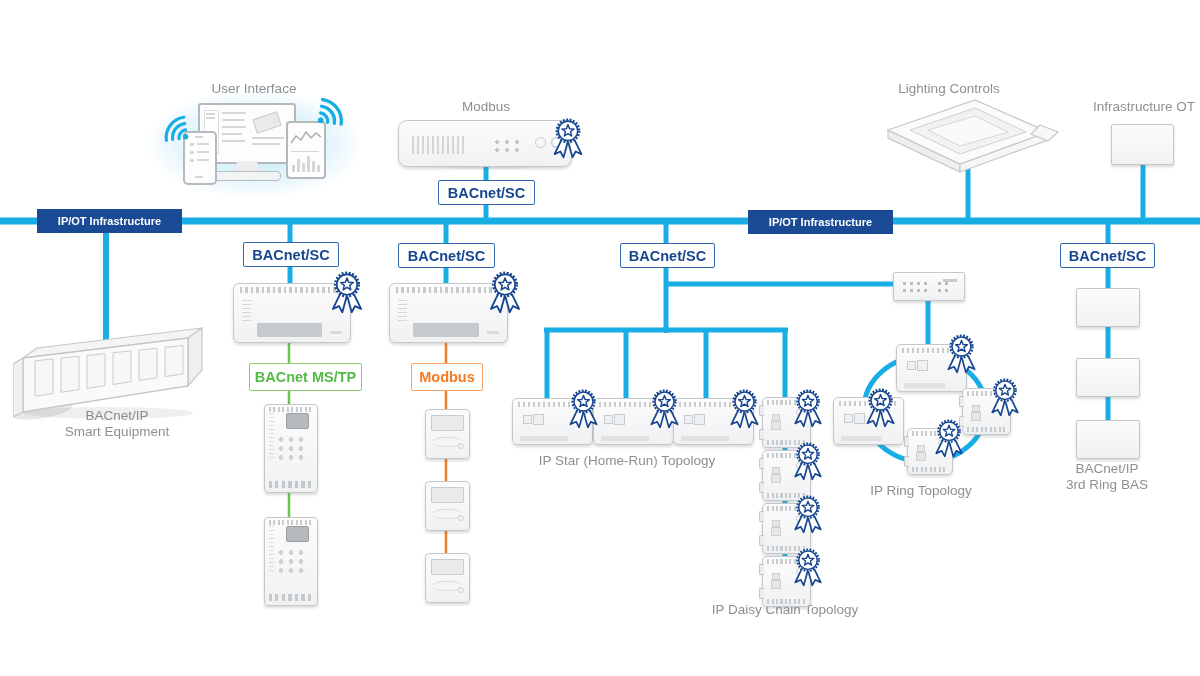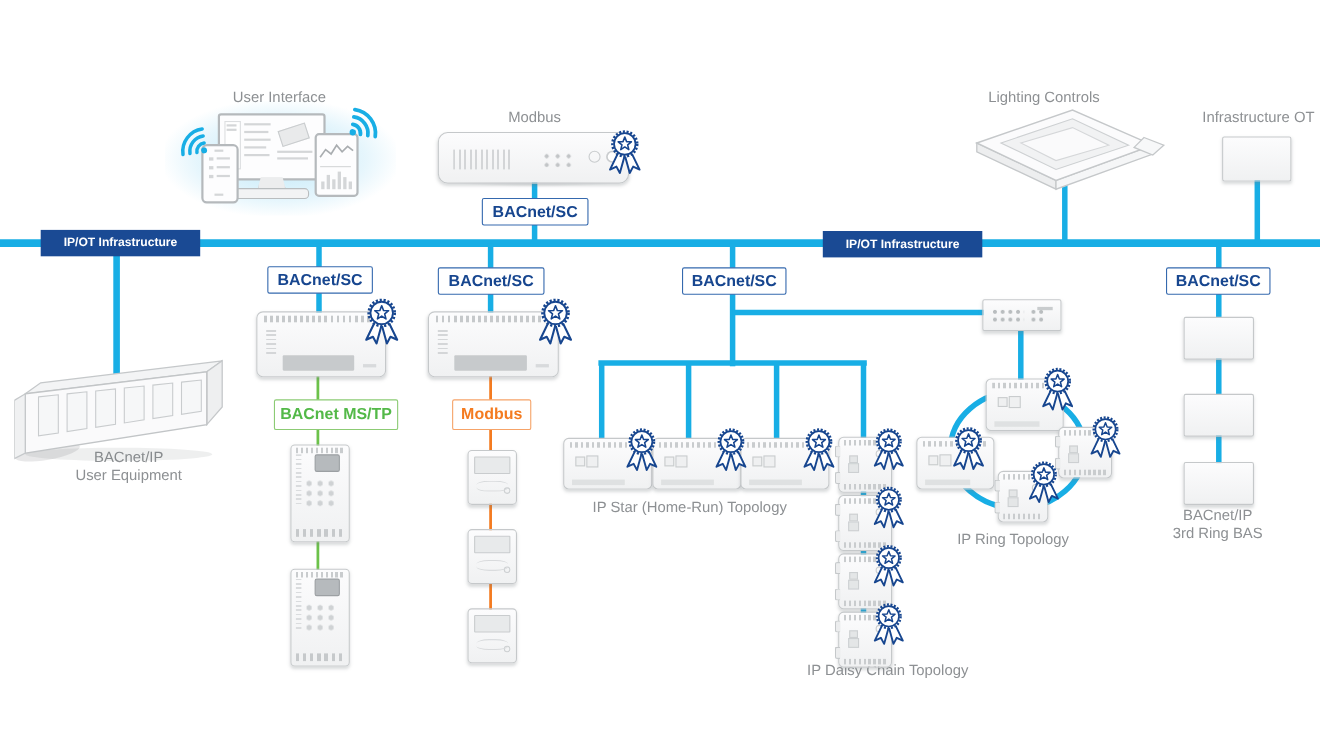--- a/index.html
+++ b/index.html
@@ -198,21 +198,21 @@
       <polygon points="22,35.8 40,33.9 40,68.6 22,71.2"></polygon>
       <polygon points="48,33.1 66,31.2 66,64.6 48,67.3"></polygon>
       <polygon points="74,30.4 92,28.6 92,60.7 74,63.4"></polygon>
       <polygon points="100,27.7 118,25.9 118,56.7 100,59.5"></polygon>
       <polygon points="126,25.1 144,23.2 144,52.8 126,55.5"></polygon>
       <polygon points="152,22.4 170,20.5 170,48.8 152,51.6"></polygon>
     </g>
   </svg>
   <div class="glabel2" style="left:117px;top:408px">
     <div>BACnet/IP</div>
-    <div>User Equipment</div>
+    <div>Smart Equipment</div>
   </div>
 
   <div class="proto" style="left:243px;top:242px;width:94px;height:23px">BACnet/SC</div>
   <div class="dev ctl" style="left:233px;top:283px;width:116px;height:58px">
     <div class="sideline"></div>
     <div class="minitxt"></div>
   </div>
   <svg class="badge" width="38" height="45" style="left:328px;top:270px">
       <use href="#badge-sym"></use>
     </svg>
@@ -297,21 +297,21 @@
     </svg>
   <div class="dev daisy" style="left:762px;top:556px;width:47px;height:49px">
     <div class="combt"></div>
       <div class="combb"></div>
     <div class="circ"></div>
       <div class="sq2"></div>
   </div>
   <svg class="badge" width="34" height="41" style="left:791px;top:547px">
       <use href="#badge-sym"></use>
     </svg>
-  <div class="glabel" style="left:807px;top:602px">IP Daisy Chain Topology</div>
+  <div class="glabel" style="left:785px;top:602px">IP Daisy Chain Topology</div>
 
   <div class="dev switch" style="left:893px;top:272px;width:70px;height:27px">
     <div class="swdots"></div>
   </div>
   <div class="dev sctl" style="left:896px;top:344px;width:69px;height:46px">
       <div class="sqs"></div>
     </div>
   <svg class="badge" width="35" height="42" style="left:944px;top:333px">
       <use href="#badge-sym"></use>
     </svg>

